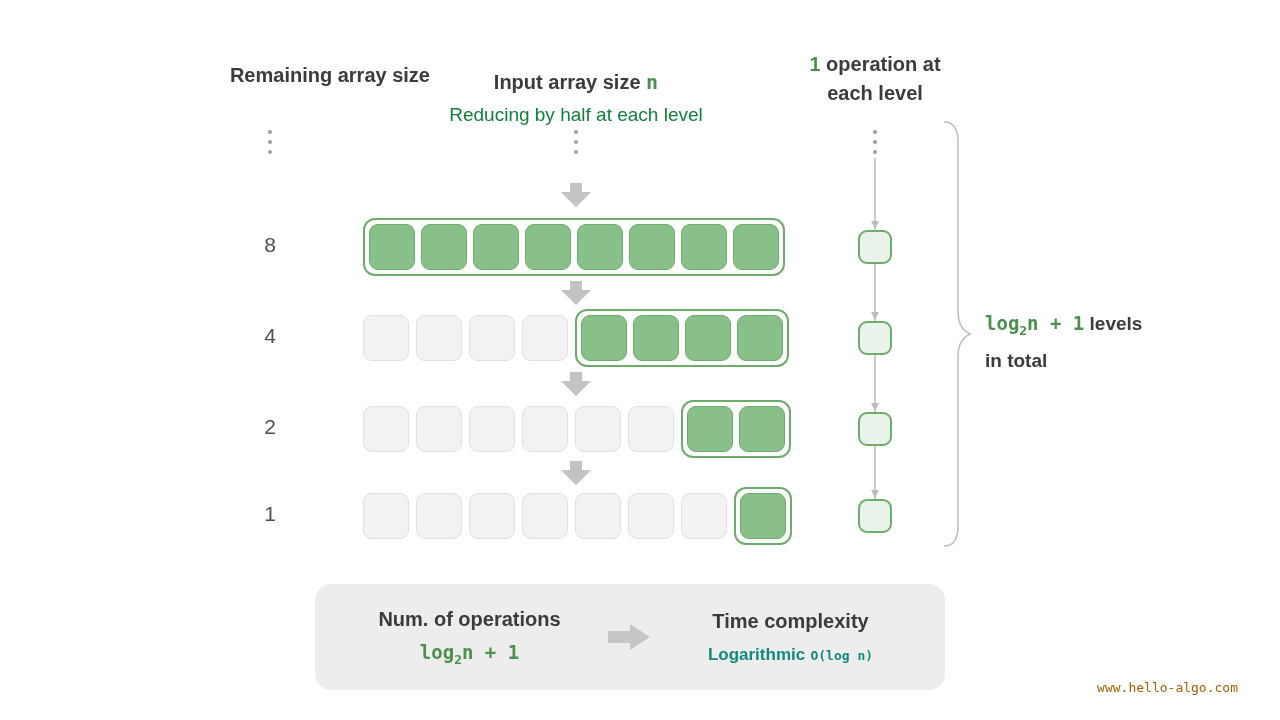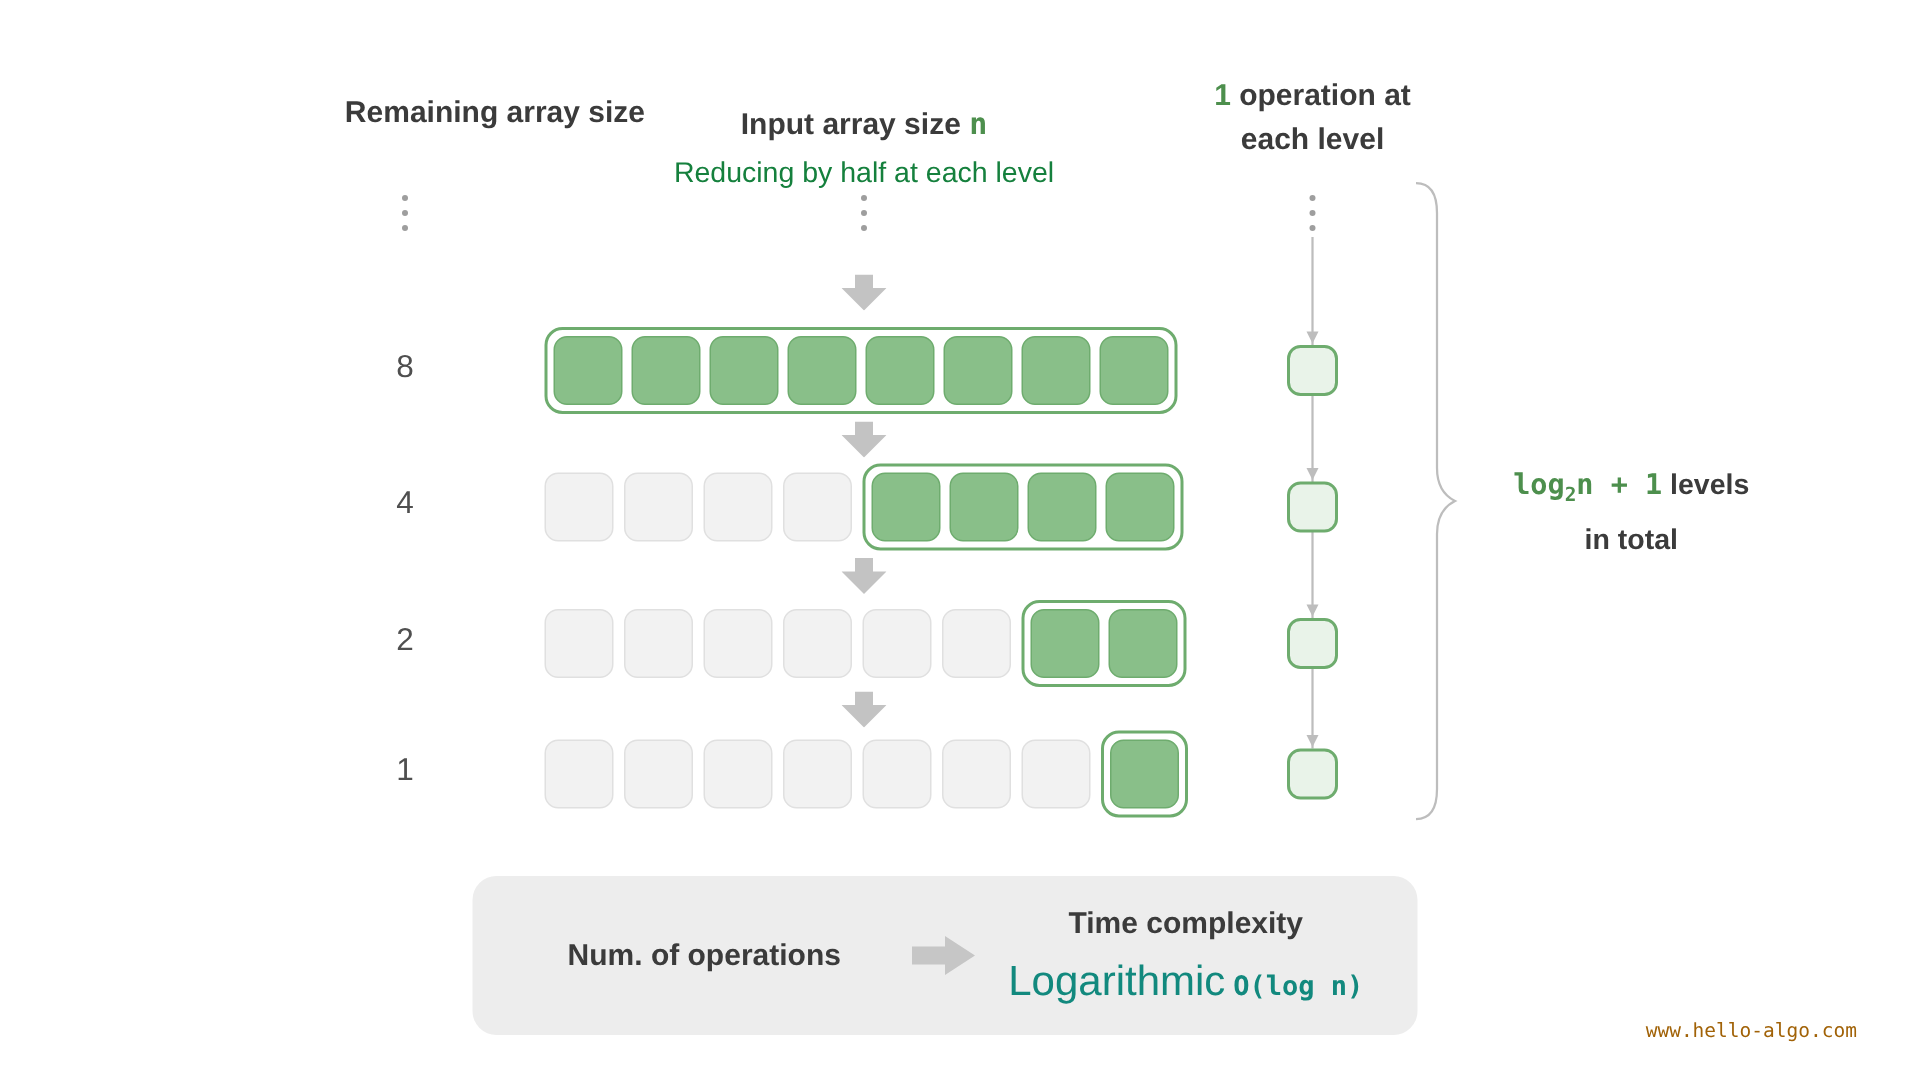--- a/index.html
+++ b/index.html
@@ -38,35 +38,35 @@
   .cell.gray { background:var(--gray-fill,#F2F2F2); border:1px solid var(--gray-border,#E0E0E0); }
   .cell.green { background:var(--green-fill,#89BF89); border:1px solid var(--green-border,#6EAC6E); }
   .green-box { display:flex; gap:6px; padding:4px; border:2px solid var(--green-border,#6EAC6E);
     border-radius:12px; }
   .op-cell { position:absolute; left:858px; width:34px; height:34px; border-radius:9px;
     background:var(--light-green-fill,#E9F3E9); border:2px solid var(--green-border,#6EAC6E); z-index:2; }
 
   .connector-svg, .brace-svg { position:absolute; z-index:1; }
 
   
-  .side-note { position:absolute; left:985px; top:308px; width:205px; text-align:center;
+  .side-note { position:absolute; left:985px; top:308px; width:205px; text-align:left;
     font-size:19px; font-weight:bold; line-height:30px; }
   .side-note .formula { font-family:"DejaVu Sans Mono", monospace; font-weight:bold; }
   .side-note sub, .summary sub { font-size:0.68em; }
 
   
   .summary { position:absolute; left:315px; top:584px; width:630px; height:106px;
     background:var(--box-bg,#EDEDED); border-radius:16px; display:flex; align-items:center;
     padding:0 26px; }
   .summary .col { flex:1; text-align:center; }
   .summary .lbl { font-size:20px; font-weight:bold; color:#3b3b3b; }
   .summary .val { margin-top:10px; font-size:19px; font-weight:bold; }
   .summary .right-arrow { flex:0 0 auto; margin:0 10px; }
-  .tc-name { font-size:28px; font-weight:normal;text-align:right; }
-  .tc-formula { font-family:"DejaVu Sans Mono", monospace; font-weight:bold; font-size:18px; }
+  .tc-name { font-size:17px; font-weight:bold;text-align:right; }
+  .tc-formula { font-family:"DejaVu Sans Mono", monospace; font-weight:bold; font-size:13px; }
 
   .watermark { position:absolute; left:1010px; top:680px; width:228px; text-align:right;
     font-family:"DejaVu Sans Mono", monospace; font-size:13px; color:#a16207; }
 </style>
 </head>
 <body>
 
 <div class="canvas">
 
   <div class="hdr-left">Remaining array size</div>
@@ -188,20 +188,21 @@
   <div class="side-note">
     <div>
       <span class="formula green-txt"><span>log</span><sub>2</sub><span>n + 1</span></span><span> levels</span>
     </div>
     <div>in total</div>
   </div>
 
   <div class="summary">
     <div class="col">
       <div class="lbl">Num. of operations</div>
+      <div class="val mono green-txt"><span>log</span><sub>2</sub><span>n + 1</span></div>
     </div>
     <svg class="right-arrow" width="44" height="32" viewBox="0 0 44 32">
       <path d="M0 10 h22 v-7 L42 16 L22 29 v-7 H0 z" fill="#C6C6C6"></path>
     </svg>
     <div class="col">
       <div class="lbl">Time complexity</div>
       <div class="val">
         <span class="tc-name teal-txt">Logarithmic</span>
         <span class="tc-formula teal-txt">O(log n)</span>
       </div>

